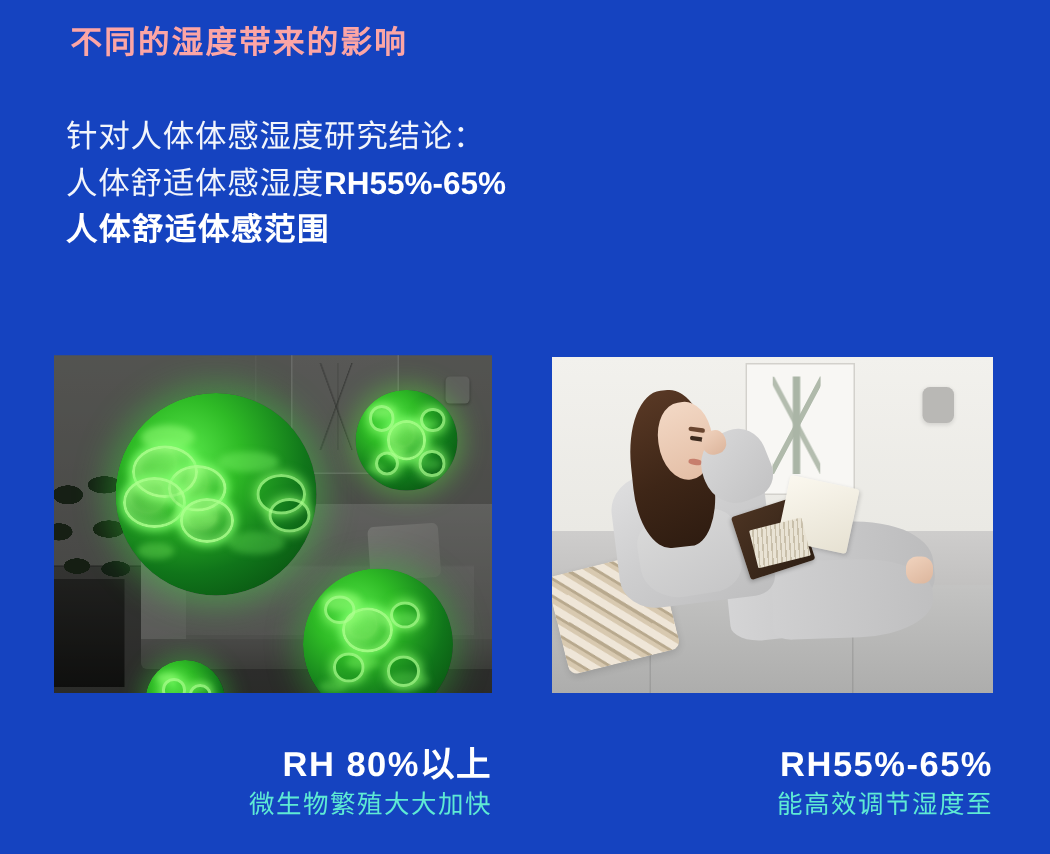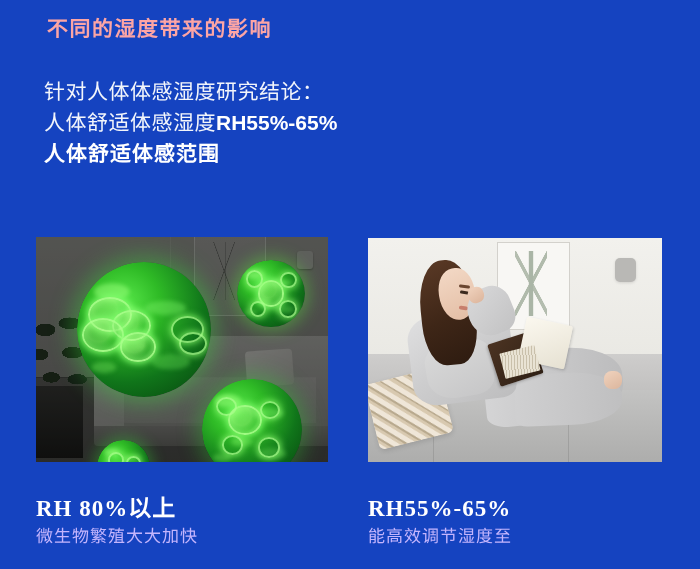--- a/index.html
+++ b/index.html
@@ -171,23 +171,23 @@
       background:linear-gradient(150deg,#4b3322,#2f2015);border-radius:2px;transform:rotate(-18deg);
       box-shadow:-1px 1px 3px rgba(0,0,0,.25);}
   .w-book-r{position:absolute;left:53%;top:30%;width:21%;height:22%;
       background:linear-gradient(150deg,#fbf8ef,#e6e1d2);border-radius:2px;transform:rotate(12deg);
       box-shadow:1px 1px 3px rgba(0,0,0,.18);}
   .w-book-pages{position:absolute;left:44%;top:44%;width:16%;height:13%;
       background:repeating-linear-gradient(100deg,#e9e3d4 0 2px,#c9c0ab 2px 3px);
       transform:rotate(-14deg);border-radius:1px;}
 
   
-  .caption{position:absolute;text-align:left;color:#ffffff;font-family:Liberation Serif, serif;}
+  .caption{position:absolute;text-align:right;color:#ffffff;}
   .caption .big{font-size:23px;font-weight:700;letter-spacing:1px;line-height:30px;white-space:nowrap;}
-  .caption .sub{font-size:17px;font-weight:400;letter-spacing:1px;line-height:26px;color:#c4b5fd;white-space:nowrap;}
+  .caption .sub{font-size:17px;font-weight:400;letter-spacing:1px;line-height:26px;color:#5eead4;white-space:nowrap;}
   .caption.left{left:36px;top:494px;width:292px;}
   .caption.right{left:368px;top:494px;width:294px;}
 </style>
 </head>
 <body>
 
 <div class="page">
 
   <div class="headline">不同的湿度带来的影响</div>
 

